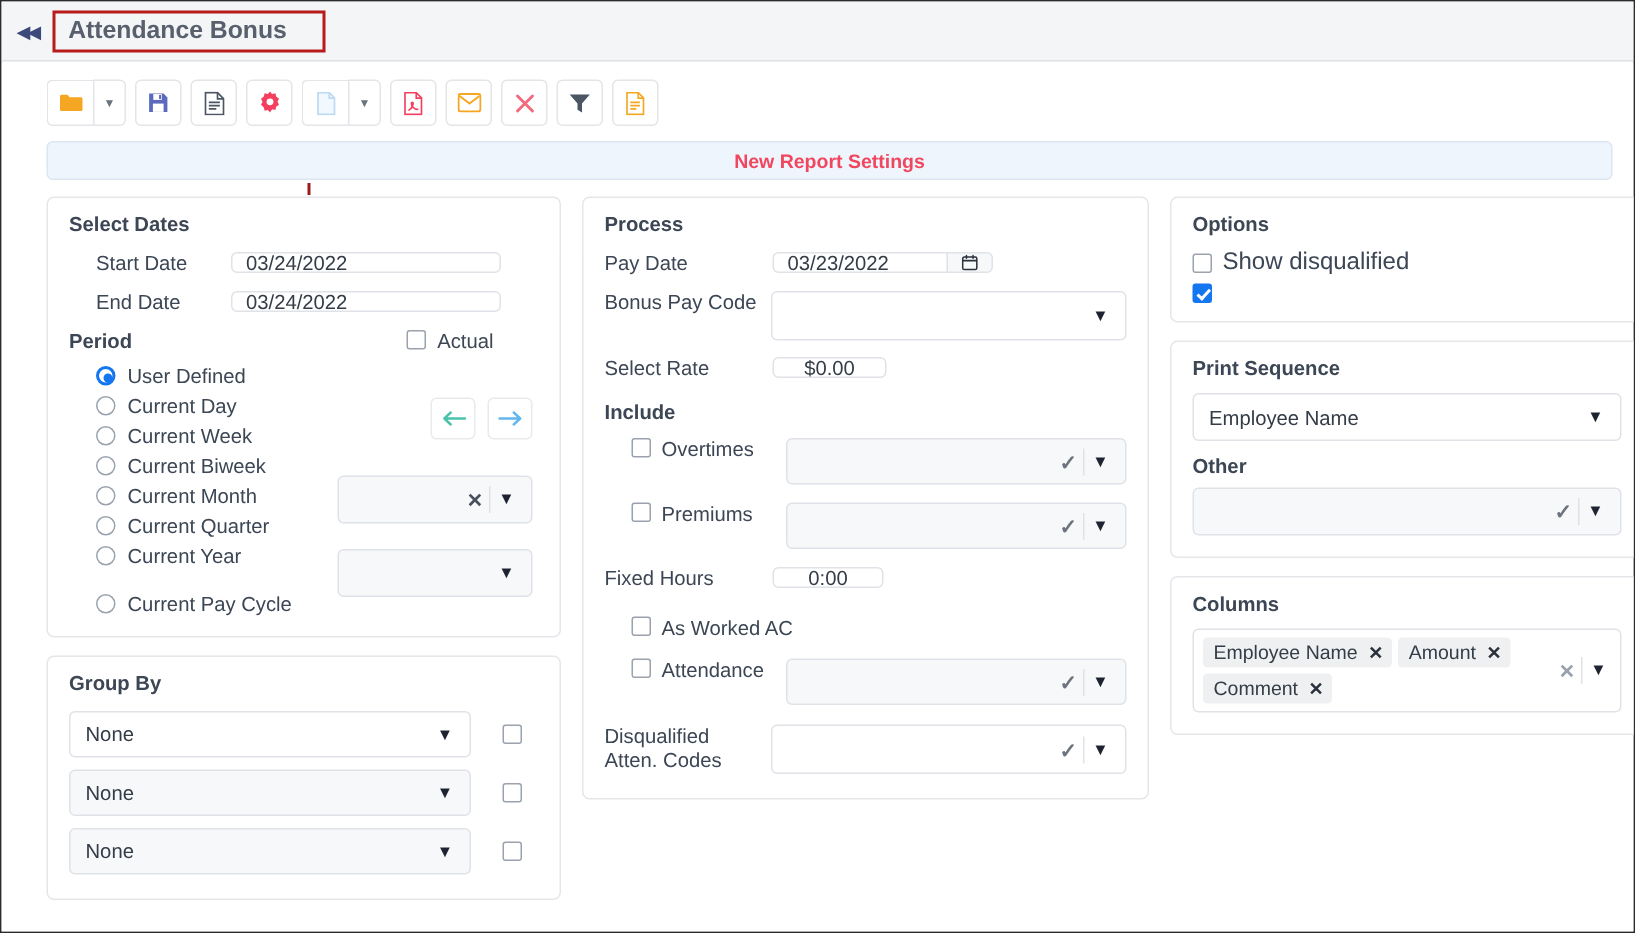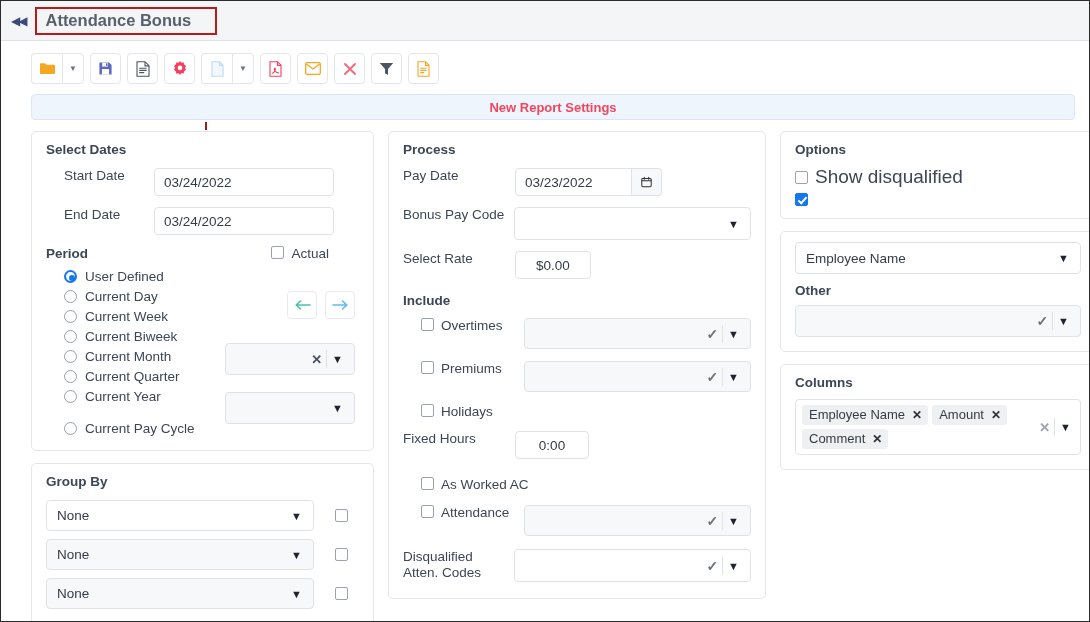--- a/index.html
+++ b/index.html
@@ -110,21 +110,21 @@
     margin-bottom:11px;
   }
 
   .row { display:flex; align-items:flex-start; margin-bottom:11px; }
   .lbl { color:#3c4654; font-size:13.5px; }
 
   
   .txt {
     border:1px solid #dfe2e7;
     border-radius:4px;
-    height:28px;
+    height:14px;
     background:#fff;
     padding:0 9px;
     font-family:"Liberation Sans", sans-serif;
     font-size:13.5px;
     color:#343c47;
     display:flex; align-items:center;
   }
   .txt.grey { background:#f7f8fa; }
   .txt.center { justify-content:center; }
 
@@ -167,21 +167,21 @@
     border-radius:50%; background:#fff; flex:none;
     display:inline-block; position:relative; cursor:pointer;
   }
   .rd.on { border-color:#1477f0; border-width:2px; }
   .rd.on::after {
     content:""; position:absolute; left:2.5px; top:2.5px;
     width:6px; height:6px; border-radius:50%; background:#1477f0;
   }
 
   .cbrow { display:flex; align-items:center; gap:7px; }
-  .cbrow .lbl { font-size:19px; }
+  .cbrow .lbl { font-size:16px; }
 
   
   .period-list { display:flex; flex-direction:column; gap:5px; }
   .period-item { display:flex; align-items:center; gap:8px; }
 
   .arrow-btn {
     width:30px; height:28px;
     border:1px solid #e8eaee; border-radius:4px;
     background:#fff; display:flex; align-items:center; justify-content:center;
     cursor:pointer;
@@ -480,24 +480,20 @@
             <span class="cb"></span>
             <span class="lbl" style="margin-left:7px;width:87px">Premiums</span>
             <div class="sel grey" style="width:238px;height:31px">
               <span class="sv"></span>
               <span class="tick">✓</span>
               <span class="divider"></span>
               <span class="chev">▼</span>
             </div>
           </div>
 
-          <div class="row" style="margin-bottom:12px;padding-left:18px">
-            <span class="cb"></span>
-            <span class="lbl" style="margin-left:7px">Holidays</span>
-          </div>
 
           <div class="row" style="margin-bottom:18px">
             <span class="lbl" style="width:112px">Fixed Hours</span>
             <div class="txt center" style="width:74px">0:00</div>
           </div>
 
           <div class="row" style="margin-bottom:13px;padding-left:18px">
             <span class="cb"></span>
             <span class="lbl" style="margin-left:7px">As Worked AC</span>
           </div>
@@ -535,20 +531,21 @@
           <div class="cbrow" style="margin-bottom:5px">
             <span class="cb"></span>
             <span class="lbl">Show disqualified</span>
           </div>
           <div class="cbrow">
             <span class="cb on"></span>
           </div>
         </div>
 
         <div class="panel" style="padding-bottom:14px">
+          <div class="panel-title" style="margin-bottom:9px">Print Sequence</div>
           <div class="sel" style="height:32px">
             <span class="sv">Employee Name</span>
             <span class="chev">▼</span>
           </div>
           <div class="panel-title" style="margin:9px 0 7px 0">Other</div>
           <div class="sel grey" style="height:32px">
             <span class="sv"></span>
             <span class="tick">✓</span>
             <span class="divider"></span>
             <span class="chev">▼</span>

